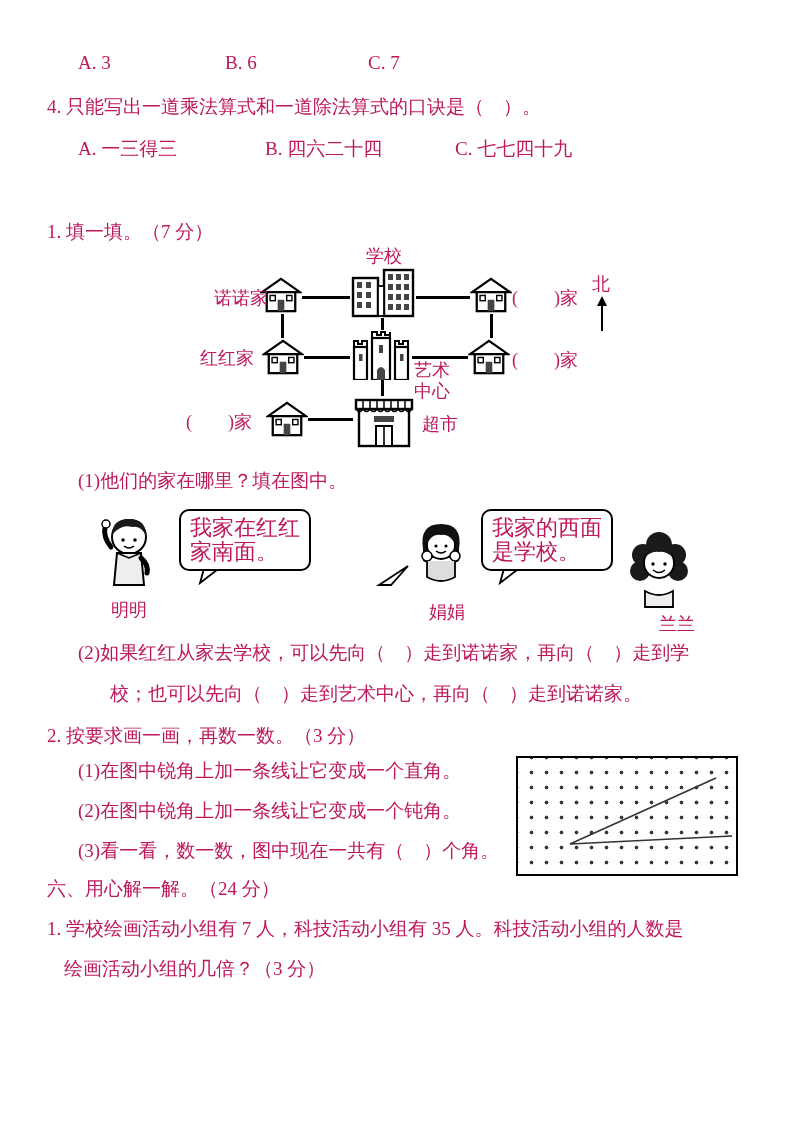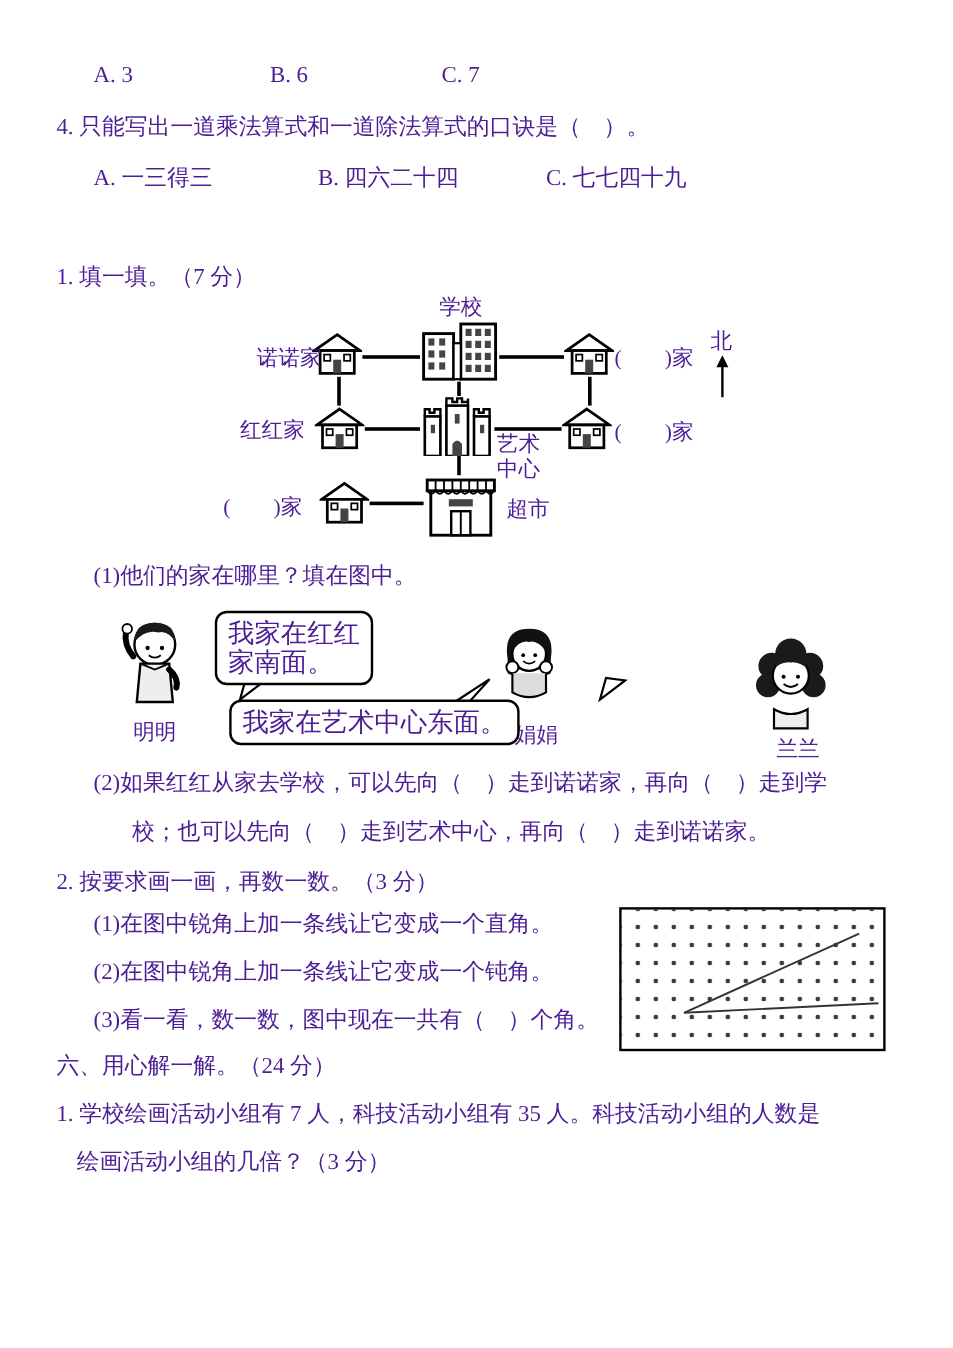--- a/index.html
+++ b/index.html
@@ -1,19 +1,19 @@
 <!DOCTYPE html>
 <html><head>
 <meta charset="utf-8">
 <style>
   * { margin:0; padding:0; box-sizing:border-box; }
   html,body { background:#ffffff; }
   .page {
     position:relative; width:794px; height:1123px; margin:0 auto;
-    background:#ffffff; color:#4c1d95;
+    background:#ffffff; color:#be185d;
     font-family:"Liberation Serif","DejaVu Serif",serif;
     font-size:19px; line-height:22px;
   }
   .t { position:absolute; white-space:nowrap; }
   .abs { position:absolute; }
   .line-h { position:absolute; height:2.5px; background:#000; }
   .line-v { position:absolute; width:2.5px; background:#000; }
   .map-label { position:absolute; font-size:18px; white-space:pre-line; line-height:21px; }
   .bubble {
     position:absolute; border:2px solid #000; border-radius:10px; background:#fff;
@@ -182,53 +182,54 @@
 
     <svg class="tail" style="left:112px;top:58px" width="26" height="22" viewBox="0 0 26 22">
       <polygon points="3,20 8,2 24,4" fill="#fff" stroke="#000" stroke-width="1.8"></polygon>
     </svg>
     <div class="bubble" style="left:94px;top:4px">我家在红红
 家南面。</div>
 
     <svg class="tail" style="left:290px;top:58px" width="36" height="24" viewBox="0 0 36 24">
       <polygon points="4,22 33,3 16,22" fill="#fff" stroke="#000" stroke-width="1.8"></polygon>
     </svg>
-    <div class="bubble" style="left:106px;top:78px">我家在艺术中心东面。</div>
 
     <svg class="abs" style="left:328px;top:14px" width="56" height="80" viewBox="0 0 56 80">
       <path d="M10 30 Q6 5 28 5 Q50 5 46 30 L46 42 Q40 46 38 39 L18 39 Q16 46 10 42 Z" fill="#111"></path>
       <circle cx="28" cy="26" r="14" fill="#fff" stroke="#000" stroke-width="1.8"></circle>
       <path d="M14 24 Q14 10 28 10 Q42 10 42 24 Q35 14 28 16 Q20 14 14 24 Z" fill="#111"></path>
       <circle cx="23" cy="27" r="1.6" fill="#000"></circle>
         <circle cx="33" cy="27" r="1.6" fill="#000"></circle>
       <path d="M23 32 Q28 36 33 32" stroke="#000" stroke-width="1.4" fill="none"></path>
       <circle cx="14" cy="37" r="5" fill="#fff" stroke="#000" stroke-width="1.6"></circle>
       <circle cx="42" cy="37" r="5" fill="#fff" stroke="#000" stroke-width="1.6"></circle>
       <path d="M14 42 L14 58 Q28 66 42 58 L42 42" fill="#ddd" stroke="#000" stroke-width="1.8"></path>
     </svg>
     <span class="kid-name" style="left:344px;top:96px">娟娟</span>
 
     <svg class="tail" style="left:412px;top:58px" width="26" height="22" viewBox="0 0 26 22">
       <polygon points="3,20 8,2 24,4" fill="#fff" stroke="#000" stroke-width="1.8"></polygon>
     </svg>
+    <div class="bubble" style="left:396px;top:4px">我家的西面
+是学校。</div>
 
     <svg class="abs" style="left:542px;top:24px" width="64" height="82" viewBox="0 0 64 82">
       <circle cx="32" cy="16" r="13" fill="#1a1a1a"></circle>
       <circle cx="16" cy="26" r="11" fill="#1a1a1a"></circle>
         <circle cx="48" cy="26" r="11" fill="#1a1a1a"></circle>
       <circle cx="13" cy="42" r="10" fill="#1a1a1a"></circle>
         <circle cx="51" cy="42" r="10" fill="#1a1a1a"></circle>
       <circle cx="32" cy="34" r="15" fill="#fff" stroke="#000" stroke-width="1.8"></circle>
       <path d="M18 28 Q22 17 32 17 Q42 17 46 28 Q38 22 32 23 Q25 22 18 28 Z" fill="#1a1a1a"></path>
       <circle cx="26" cy="35" r="1.7" fill="#000"></circle>
         <circle cx="38" cy="35" r="1.7" fill="#000"></circle>
       <path d="M26 41 Q32 46 38 41" stroke="#000" stroke-width="1.5" fill="none"></path>
       <path d="M18 62 Q32 70 46 62 L46 78 L18 78 Z" fill="#eee" stroke="#000" stroke-width="1.8"></path>
     </svg>
-    <span class="kid-name" style="left:562px;top:108px">兰兰</span>
+    <span class="kid-name" style="left:574px;top:108px">兰兰</span>
   </div>
 
   <span class="t" style="left:78px;top:642px">(2)如果红红从家去学校，可以先向（　）走到诺诺家，再向（　）走到学</span>
   <span class="t" style="left:110px;top:683px">校；也可以先向（　）走到艺术中心，再向（　）走到诺诺家。</span>
 
   <span class="t" style="left:47px;top:725px">2. 按要求画一画，再数一数。（3 分）</span>
   <span class="t" style="left:78px;top:760px">(1)在图中锐角上加一条线让它变成一个直角。</span>
   <span class="t" style="left:78px;top:800px">(2)在图中锐角上加一条线让它变成一个钝角。</span>
   <span class="t" style="left:78px;top:840px">(3)看一看，数一数，图中现在一共有（　）个角。</span>
 

